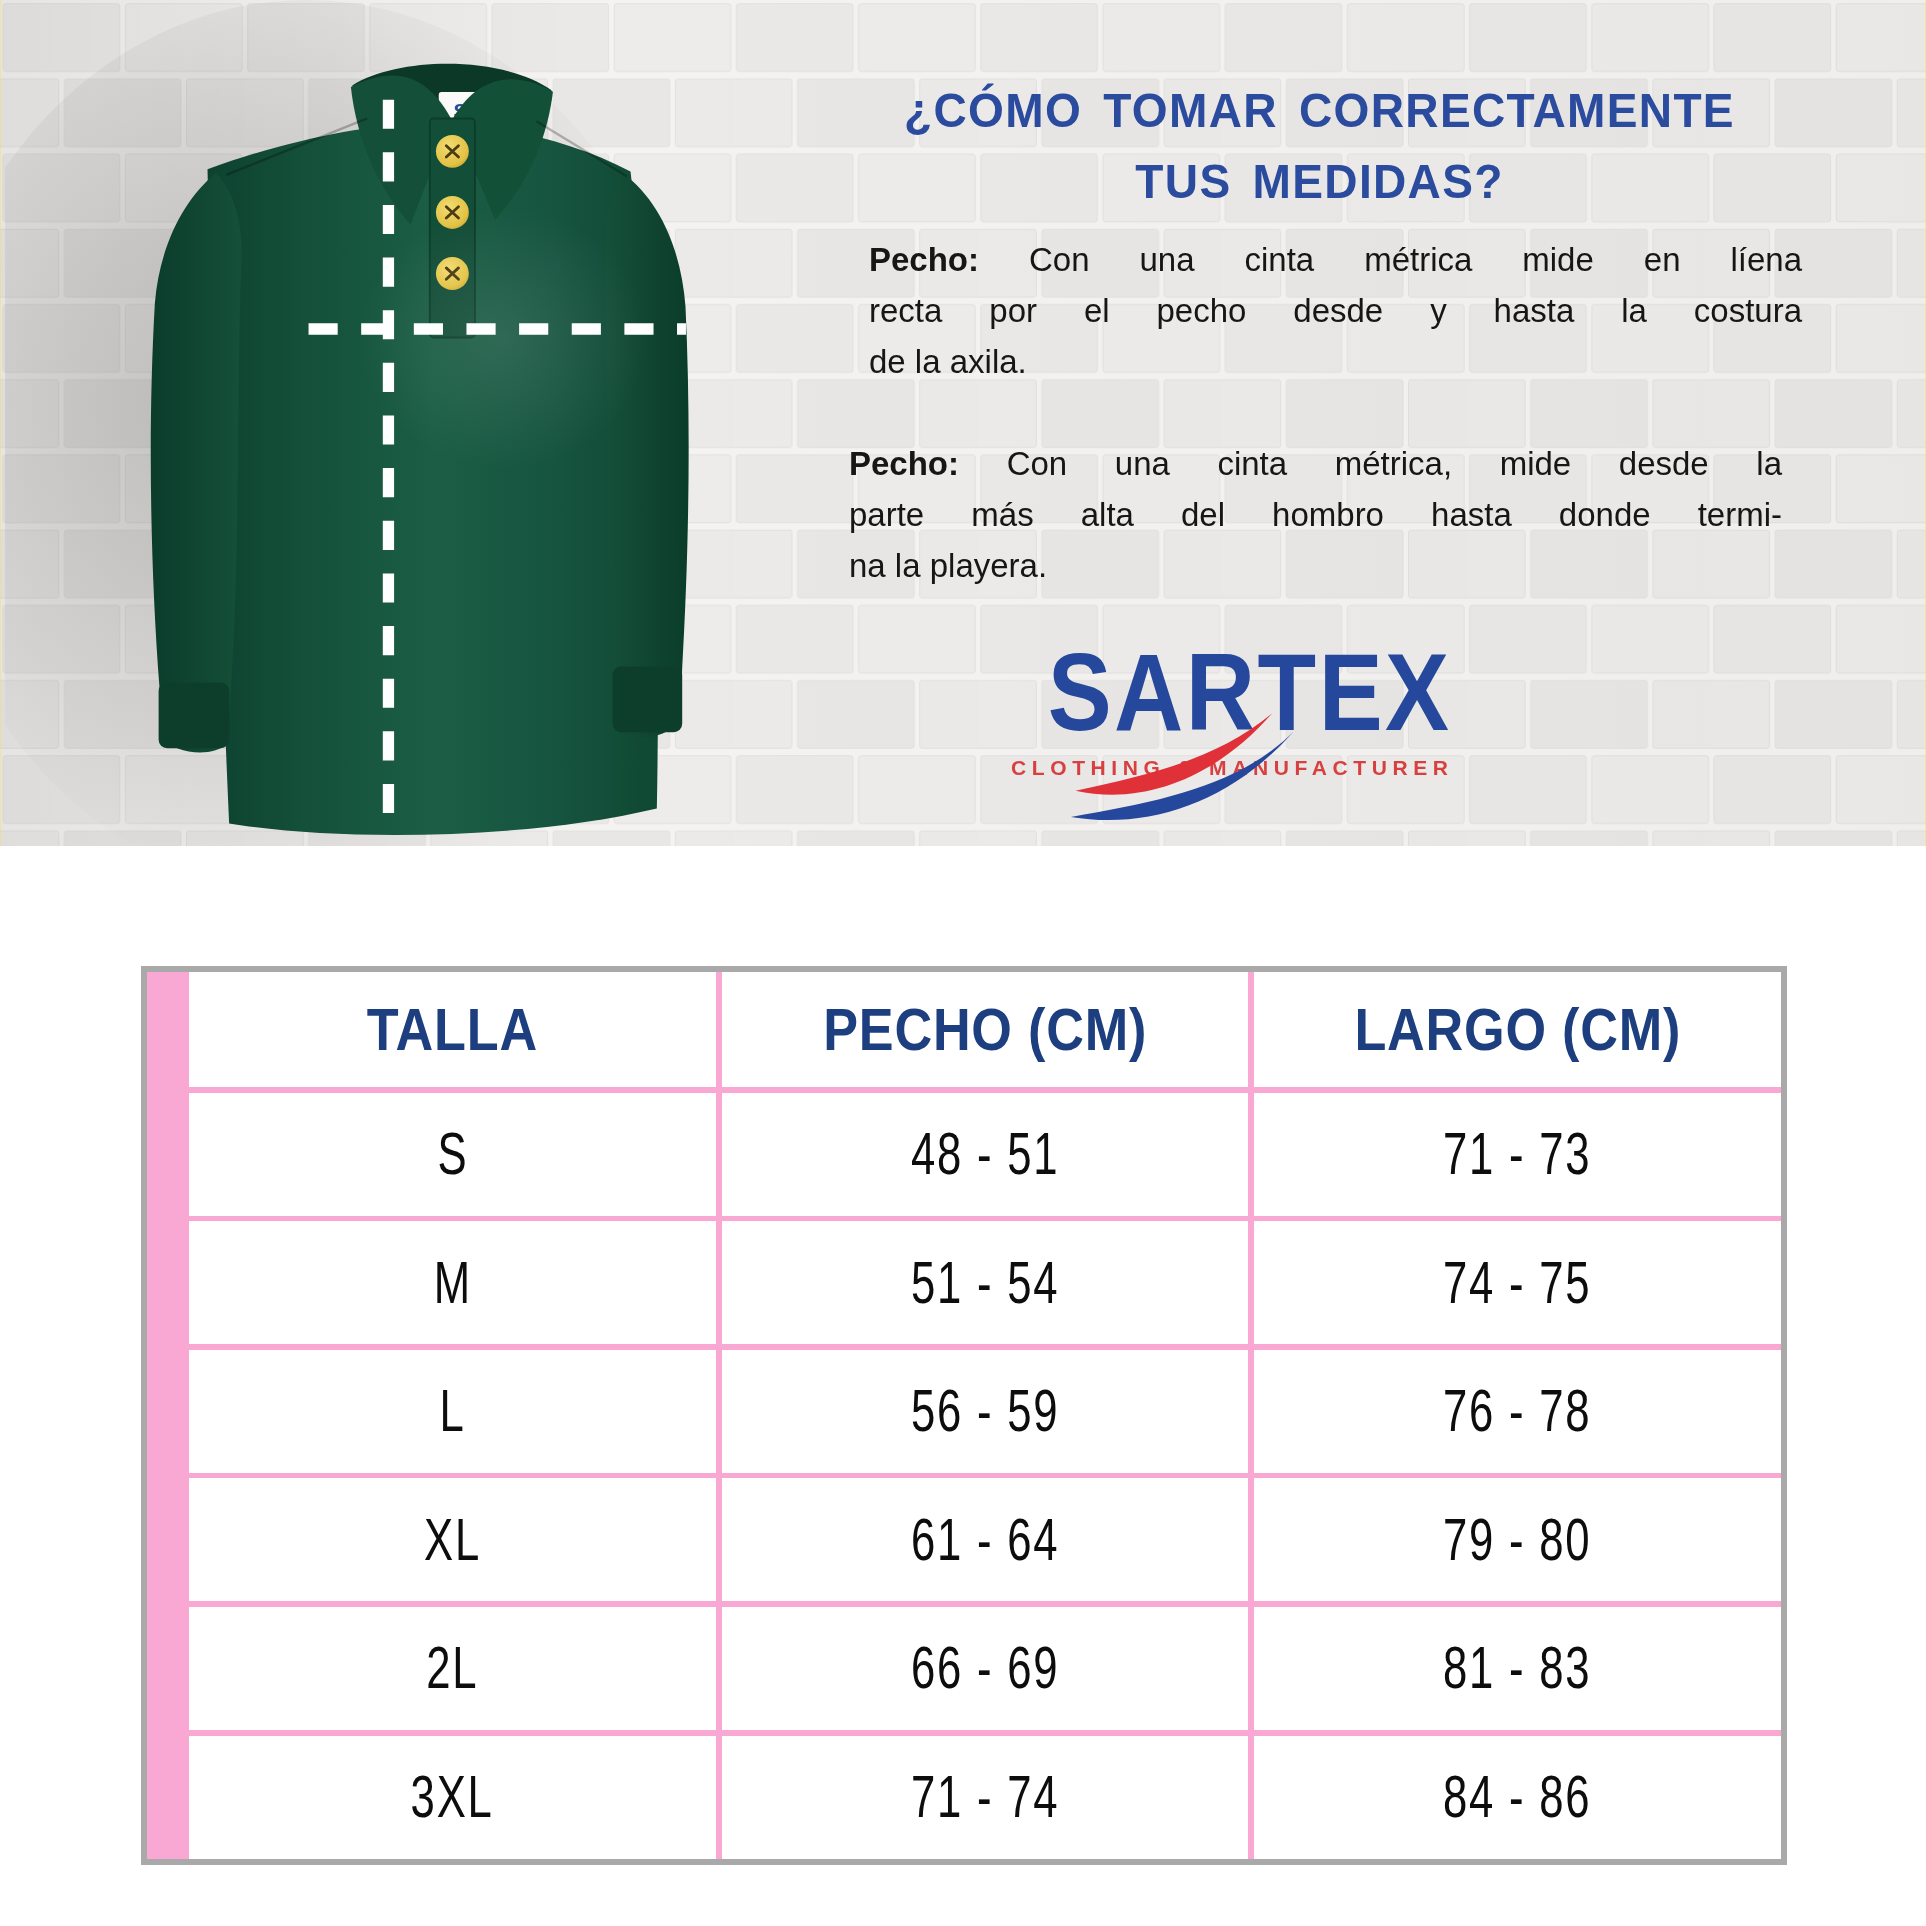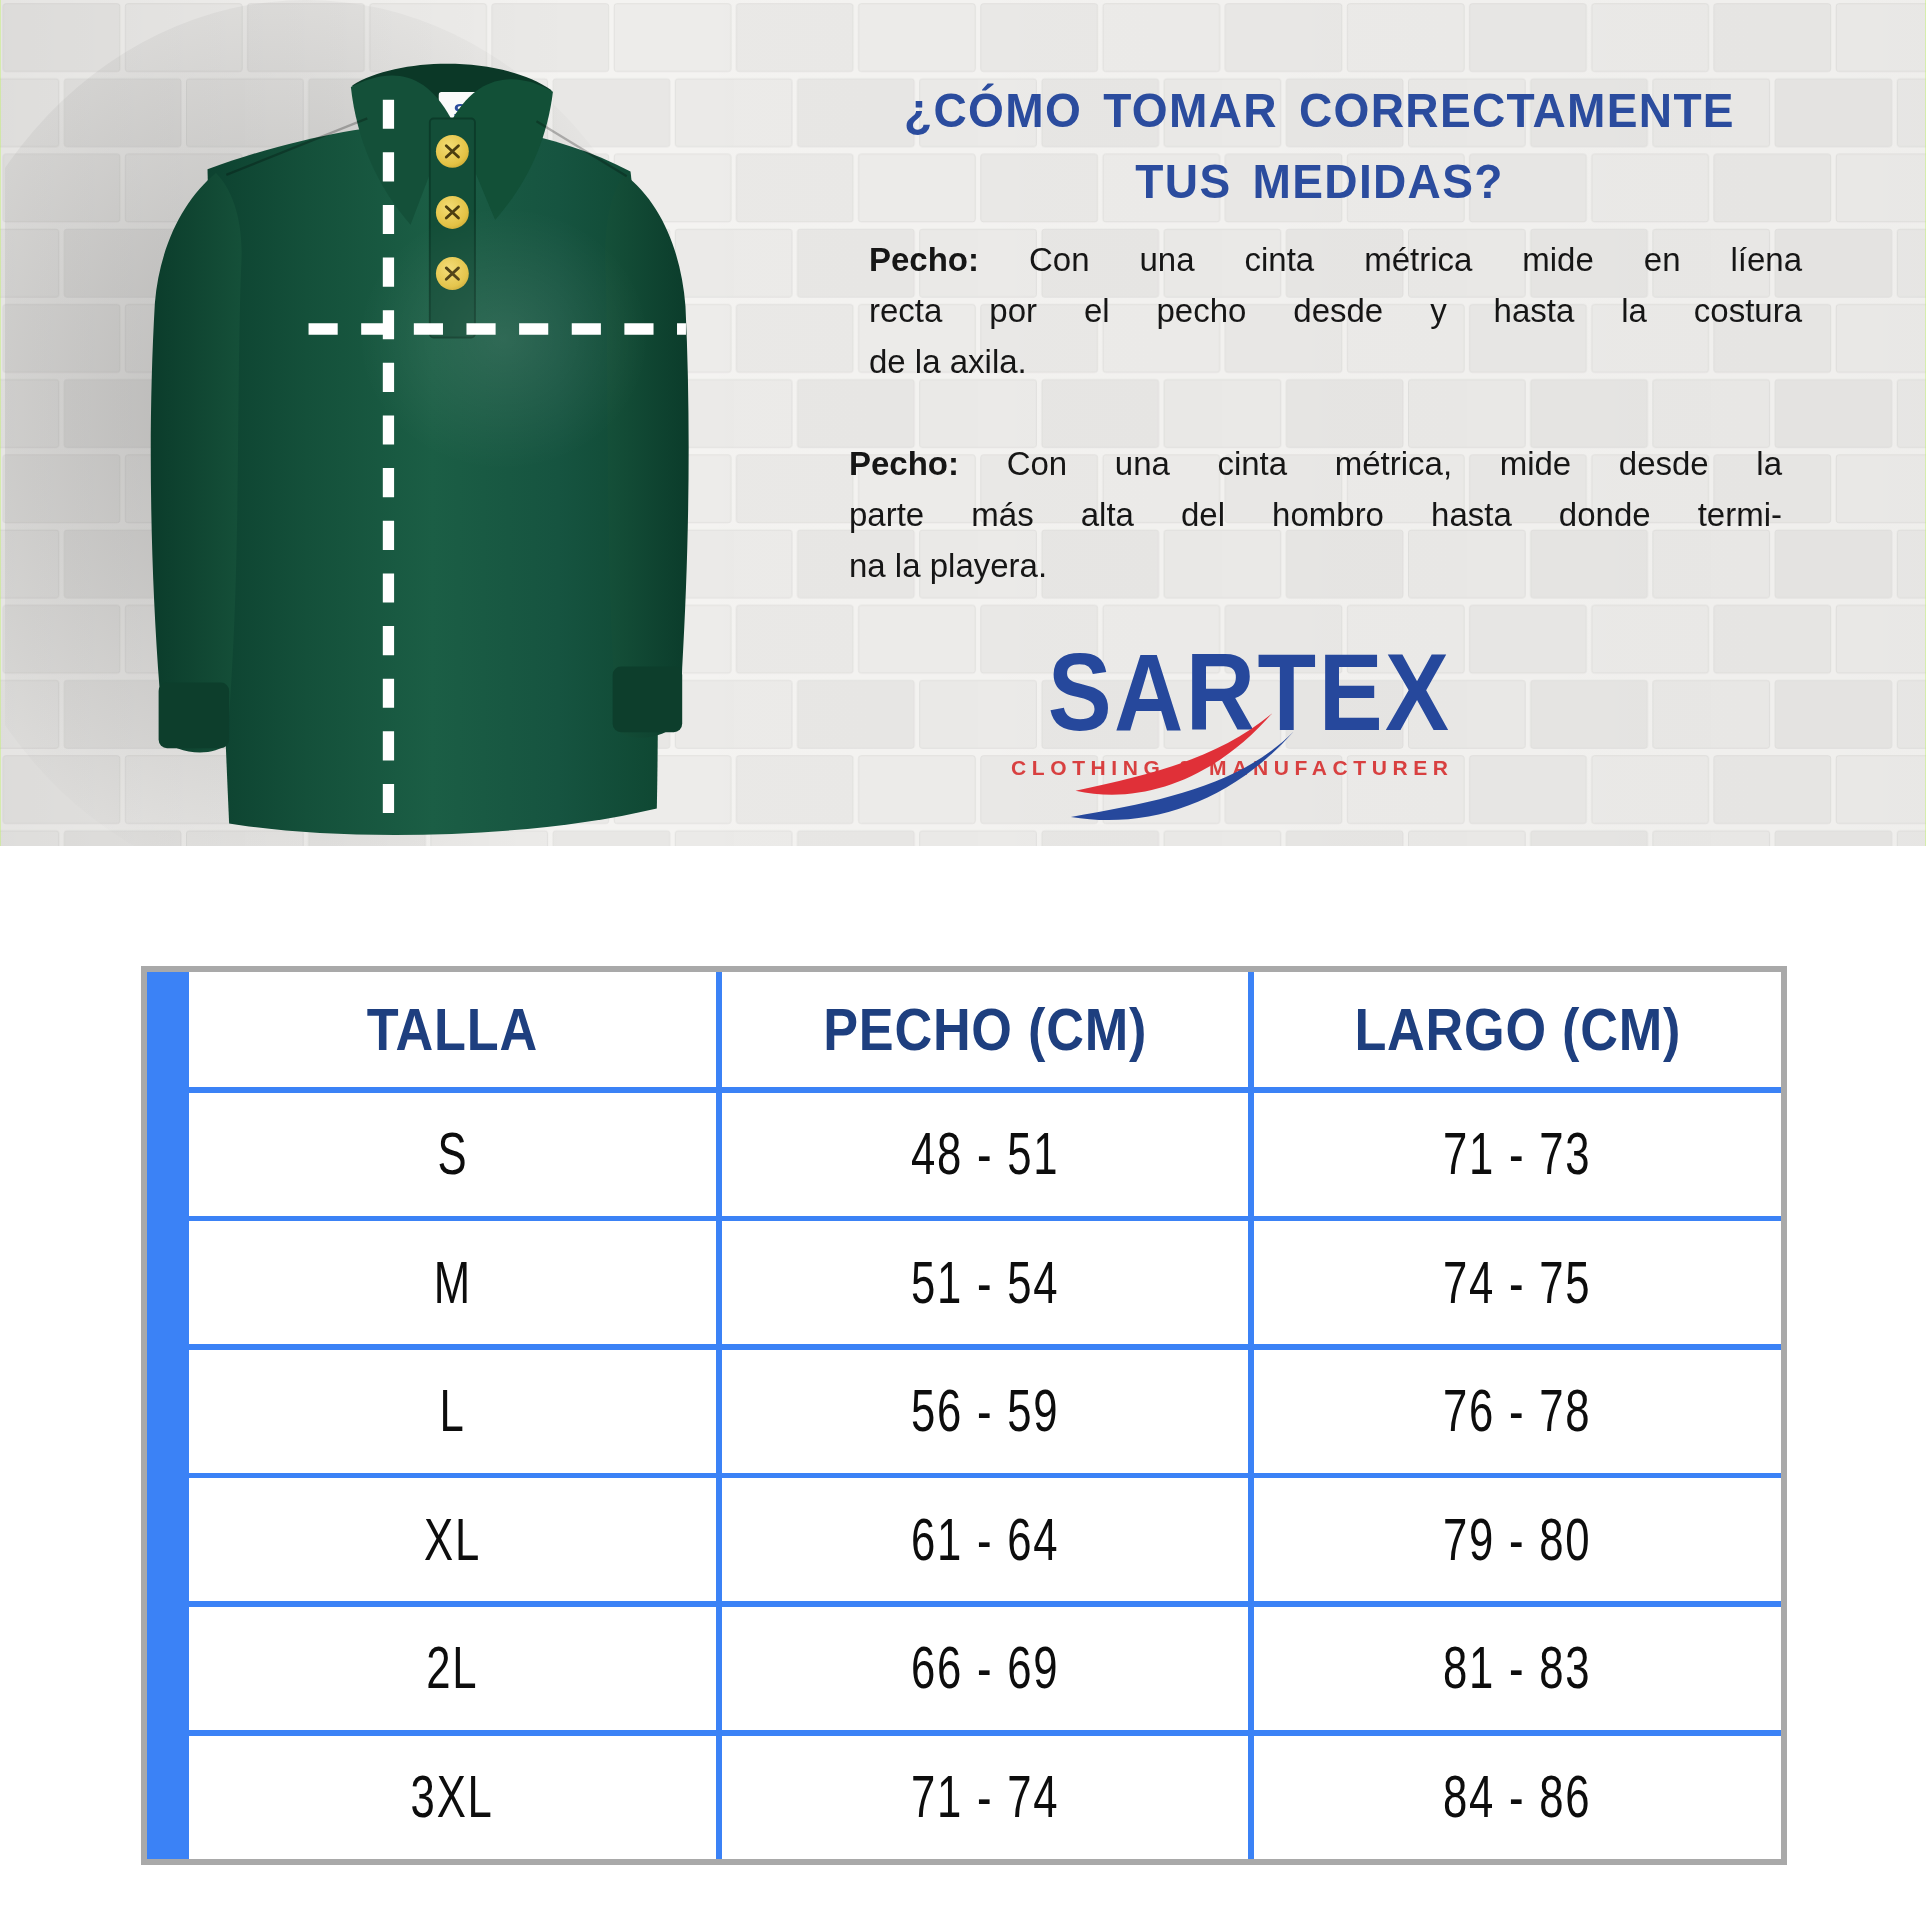--- a/index.html
+++ b/index.html
@@ -2,21 +2,21 @@
 <html style="font-size:7.5px"><head>
 <meta charset="utf-8">
 <style>
   html,body{margin:0;padding:0;}
   body{
     width:1926px;height:1926px;position:relative;background:#ffffff;
     font-family:"Liberation Sans","DejaVu Sans",sans-serif;
     -webkit-font-smoothing:antialiased;
   }
   
-  .hero{position:absolute;left:0;top:0;width:1926px;height:846px;overflow:hidden;background:#bef264;}
+  .hero{position:absolute;left:0;top:0;width:1926px;height:846px;overflow:hidden;background:#fde047;}
   .wall-svg{position:absolute;left:0;top:0;}
   .shirt-wrap{position:absolute;left:4.7px;top:0;width:828px;height:846px;}
   .hero-content{position:absolute;left:842px;top:0;width:955px;height:846px;}
   .hero-title{
     position:absolute;top:75px;left:0;width:100%;text-align:center;
     font-size:49px;line-height:71px;font-weight:800;
     letter-spacing:1.4px;word-spacing:7.5px;
     transform:scaleX(0.94);
   }
   .para{position:absolute;left:7px;width:933px;font-size:33px;line-height:51px;color:#161616;}
@@ -32,21 +32,21 @@
   }
   .logo-swoosh{position:absolute;left:56px;top:55px;z-index:2;}
   .logo-tagline{
     margin-top:6.6px;font-size:21px;font-weight:600;letter-spacing:5.6px;
   }
   
   .size-table{
     position:absolute;left:141px;top:966px;width:1646px;
     display:grid;grid-template-columns:repeat(3,1fr);
     grid-template-rows:115px repeat(6,123px);
-    gap:5.6px;border:6.6px solid #a9a9a9;background:#3b82f6;
+    gap:5.6px;border:6.6px solid #a9a9a9;background:#f9a8d4;
     box-sizing:border-box;
     padding-left:42px;
   }
   .t-row{display:contents;}
   .cell{background:#ffffff;display:flex;align-items:center;justify-content:center;overflow:hidden;}
   .cell.header span{
     font-size:60px;font-weight:700;letter-spacing:0.9px;
     transform:scaleX(0.87);white-space:nowrap;
   }
   .cell.data span{

